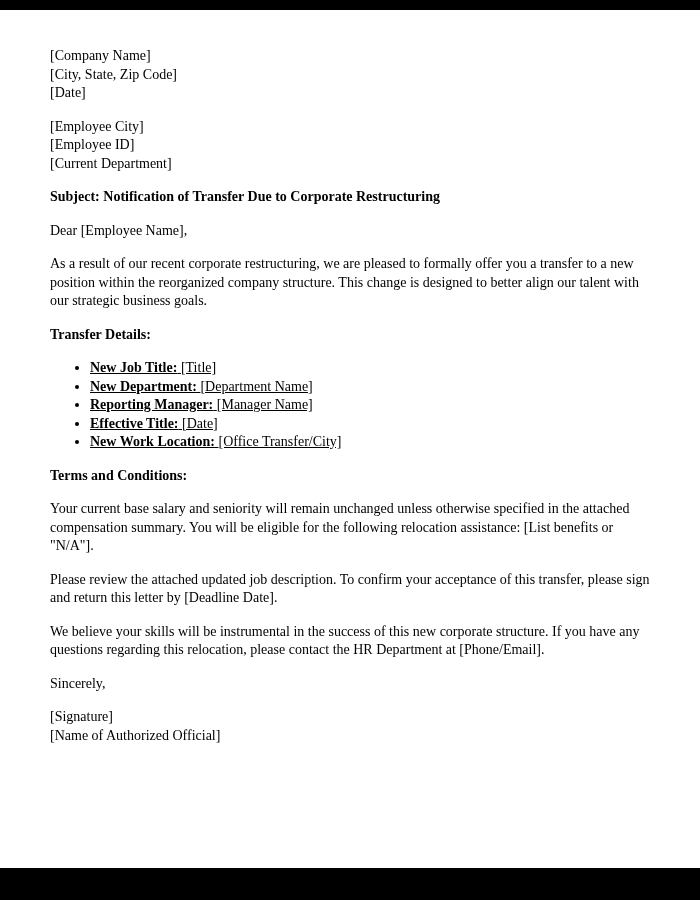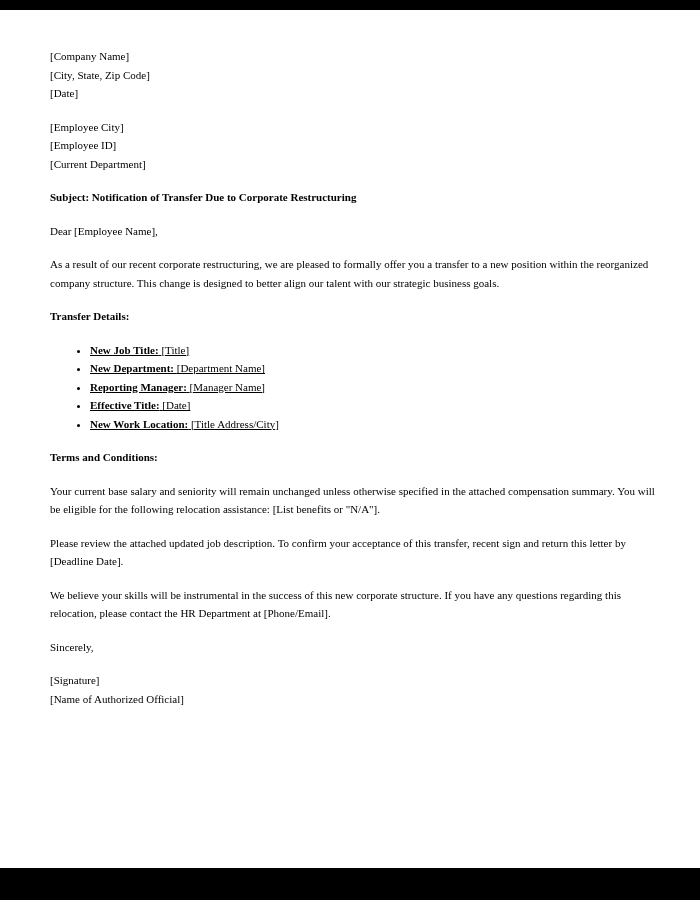--- a/index.html
+++ b/index.html
@@ -34,21 +34,21 @@
     top: 10px; left: 0;
     width: 700px;
     height: 858px;
     background: #ffffff;
     box-sizing: border-box;
     padding: 37px 45px 0 50px;
   }
   .letter-content {
     height: 758px;
     overflow: hidden;
-    font-size: 11px;
+    font-size: 14px;
     line-height: 18.5px;
   }
   .addr-block {
     margin: 0 0 15px 0;
   }
   .addr-line {
     margin: 0;
   }
   p {
     margin: 0 0 15px 0;
@@ -93,29 +93,29 @@
 
     <p>As a result of our recent corporate restructuring, we are pleased to formally offer you a transfer to a new position within the reorganized company structure. This change is designed to better align our talent with our strategic business goals.</p>
 
     <p class="b">Transfer Details:</p>
 
     <ul class="details-list">
       <li><span class="b">New Job Title:</span> <span>[Title]</span></li>
       <li><span class="b">New Department:</span> <span>[Department Name]</span></li>
       <li><span class="b">Reporting Manager:</span> <span>[Manager Name]</span></li>
       <li><span class="b">Effective Title:</span> <span>[Date]</span></li>
-      <li><span class="b">New Work Location:</span> <span>[Title Address/City]</span></li>
+      <li><span class="b">New Work Location:</span> <span>[Office Transfer/City]</span></li>
     </ul>
 
     <p class="b">Terms and Conditions:</p>
 
     <p>Your current base salary and seniority will remain unchanged unless otherwise specified in the attached compensation summary. You will be eligible for the following relocation assistance: [List benefits or "N/A"].</p>
 
 
-    <p>Please review the attached updated job description. To confirm your acceptance of this transfer, recent sign and return this letter by [Deadline Date].</p>
+    <p>Please review the attached updated job description. To confirm your acceptance of this transfer, please sign and return this letter by [Deadline Date].</p>
 
     <p>We believe your skills will be instrumental in the success of this new corporate structure. If you have any questions regarding this relocation, please contact the HR Department at [Phone/Email].</p>
 
     <p>Sincerely,</p>
 
     <p class="addr-line">[Signature]</p>
     <p class="addr-line">[Name of Authorized Official]</p>
 
   </div>
 </div>

